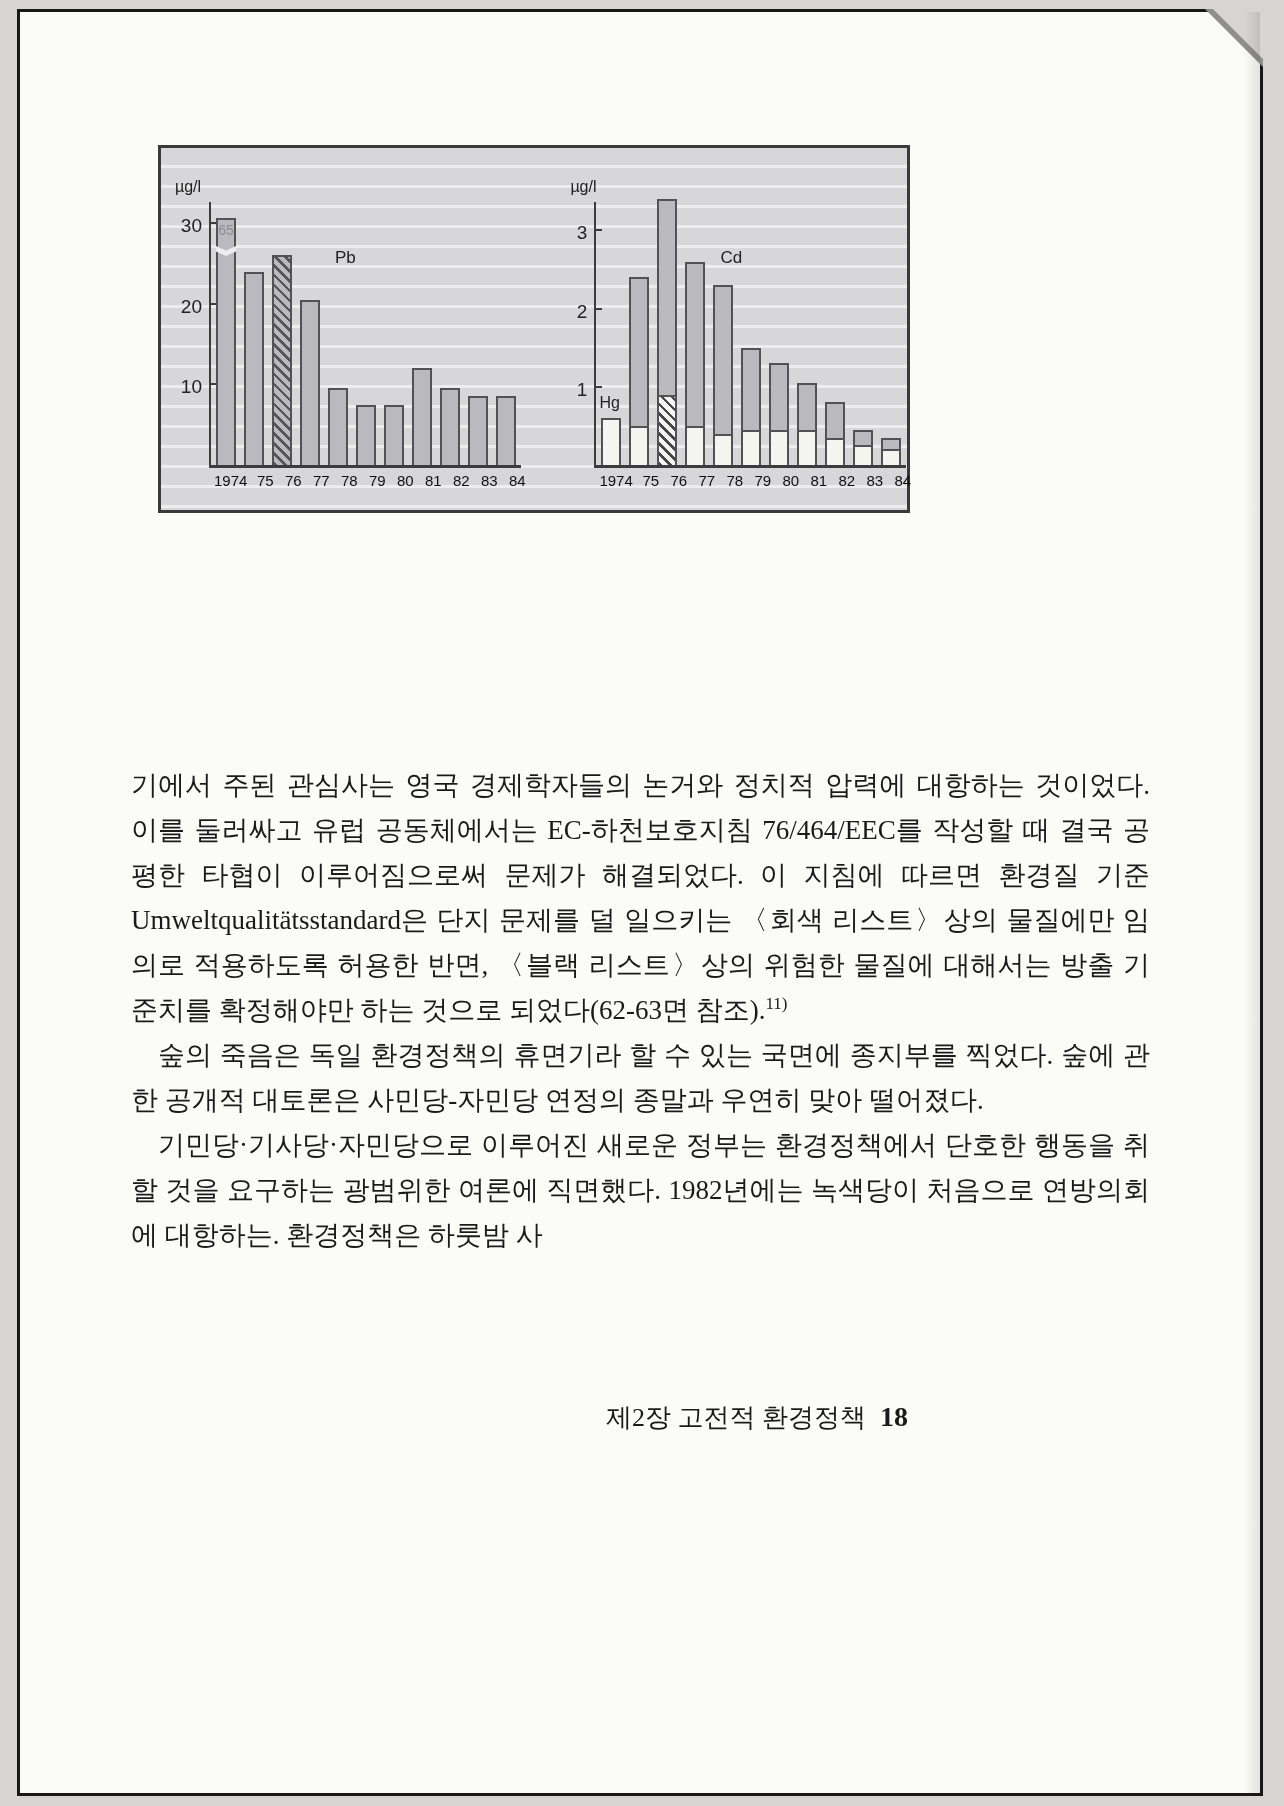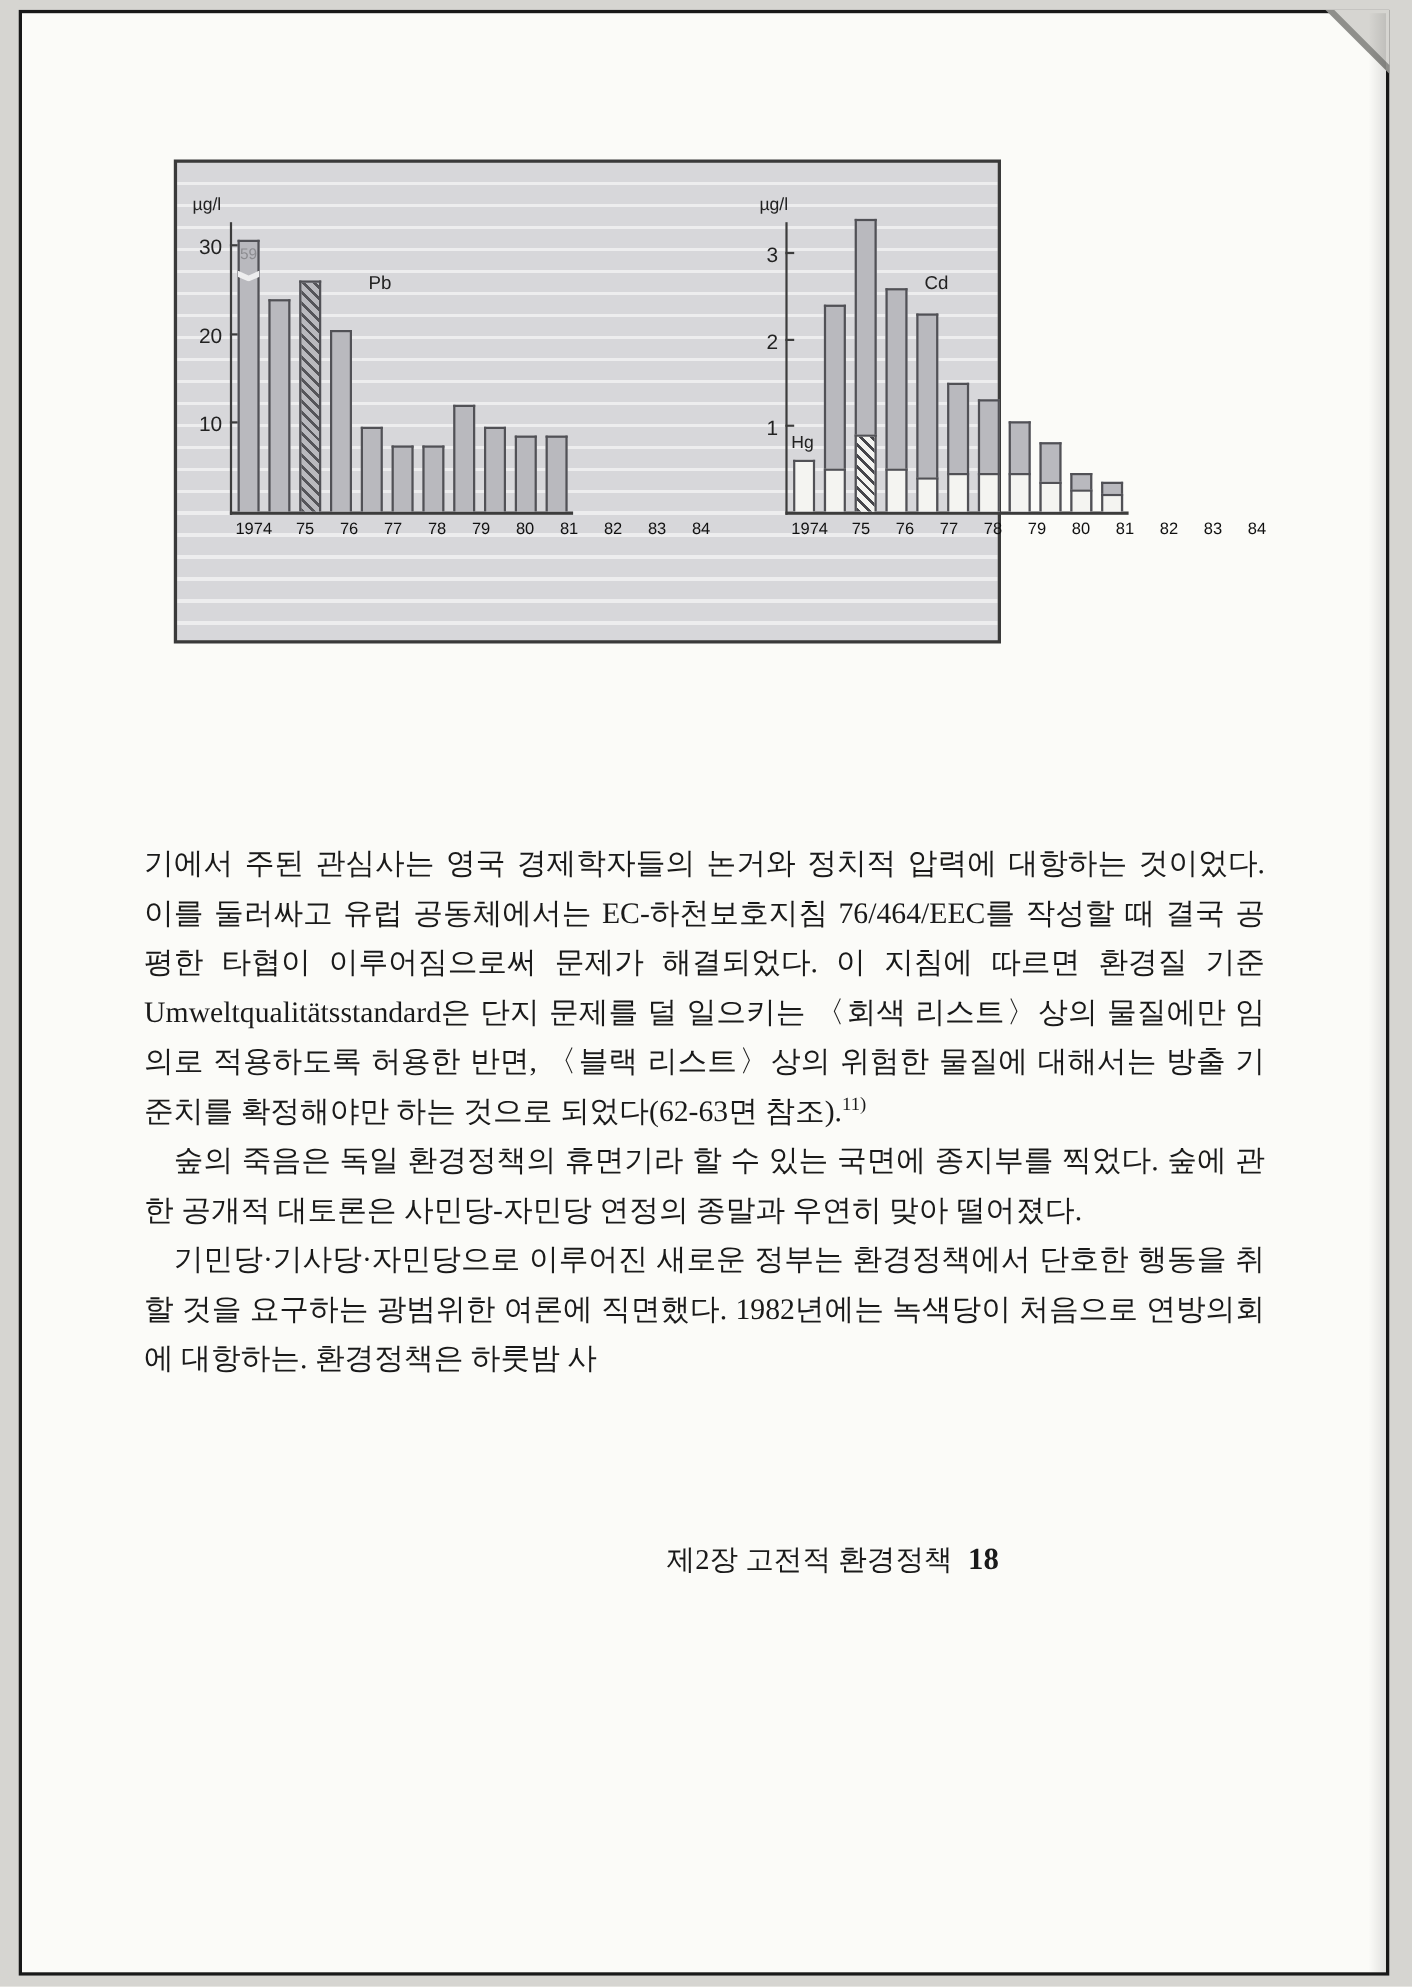--- a/index.html
+++ b/index.html
@@ -24,21 +24,21 @@
     border-top:50px solid #d6d5d1; border-left:50px solid transparent;
   }
   .edge-shade {
     position:absolute; top:0; right:0; width:16px; height:100%;
     background:linear-gradient(to right, rgba(0,0,0,0), rgba(0,0,0,0.10));
     pointer-events:none;
   }
 
   
   .figure-box {
-    position:absolute; left:138px; top:133px; width:752px; height:440px;
+    position:absolute; left:138px; top:133px; width:752px; height:368px;
     border:3px solid #3a3a3a;
     background:repeating-linear-gradient(to bottom,#d7d7da 0px,#d7d7da 17px,#ededee 17px,#ededee 20px);
     display:flex; gap:36px; padding:30px 8px 8px 12px;
   }
   .chart { display:flex; flex-direction:column; }
   .unit-label {
     font-size:16px; color:#222; margin:0 0 6px 2px;
     font-family:"Liberation Sans","DejaVu Sans",sans-serif;
   }
   .plot-wrap { display:flex; }
@@ -76,21 +76,21 @@
   .break-label {
     position:absolute; top:2px; left:0; right:0; text-align:center;
     font-size:14px; color:#8d8d91; z-index:3;
     font-family:"Liberation Sans","DejaVu Sans",sans-serif;
   }
   .break-gap {
     position:absolute; top:26px; left:-2px; right:-2px; height:10px;
     background:#ededee; z-index:2;
     clip-path:polygon(0 0, 50% 45%, 100% 0, 100% 55%, 50% 100%, 0 55%);
   }
-  .xrow { display:flex; gap:20px; padding:4px 5px 0; }
+  .xrow { display:flex; gap:8px; padding:4px 5px 0; }
   .xlabel {
     flex:0 0 20px; text-align:center; font-size:15px; white-space:nowrap;
     font-family:"Liberation Sans","DejaVu Sans",sans-serif; color:#111;
   }
 
   
   .caption { position:absolute; left:115px; top:543px; width:780px; display:flex; }
   .cap-label { flex:0 0 105px; font-size:26px; line-height:45px; }
   .cap-text { flex:1; font-size:26px; line-height:45px; text-align:justify; }
 
@@ -127,21 +127,21 @@
             <div class="ytick-label" style="bottom: 151.212px;">20</div>
             <div class="ytick-label" style="bottom: 231.818px;">30</div>
           </div>
           <div class="plot">
             <div class="ytick-mark" style="bottom: 79.6061px;"></div>
             <div class="ytick-mark" style="bottom: 160.212px;"></div>
             <div class="ytick-mark" style="bottom: 240.818px;"></div>
             <div class="series-title">Pb</div>
             <div class="bar-cell">
               <div class="bar" style="height: 247px;">
-                <div class="break-label">59</div>
+                <div class="break-label">65</div>
                 <div class="break-gap"></div>
               </div>
             </div>
             <div class="bar-cell">
               <div class="bar" style="height: 193px;"></div>
             </div>
             <div class="bar-cell">
               <div class="bar hatched" style="height: 210px;"></div>
             </div>
             <div class="bar-cell">

